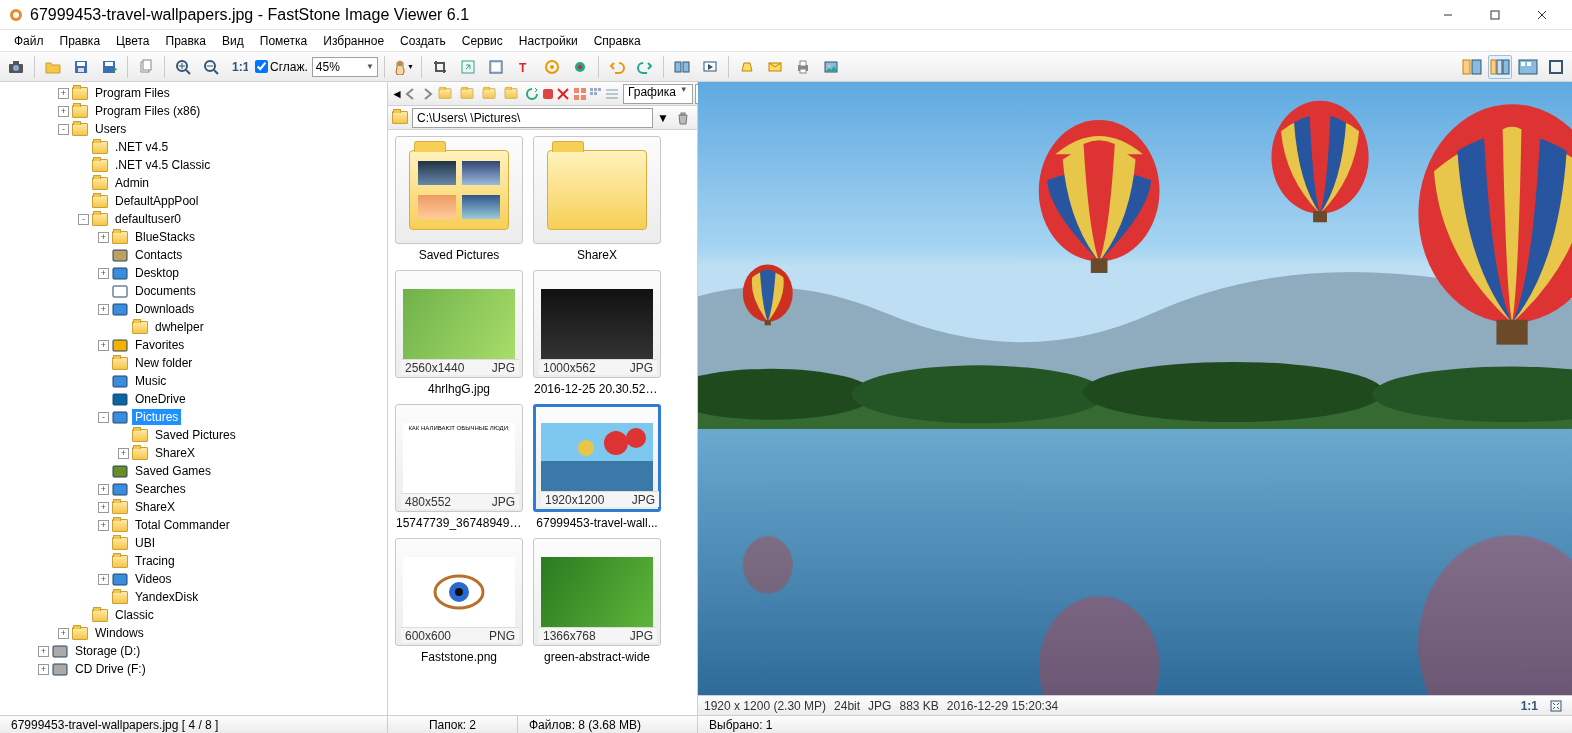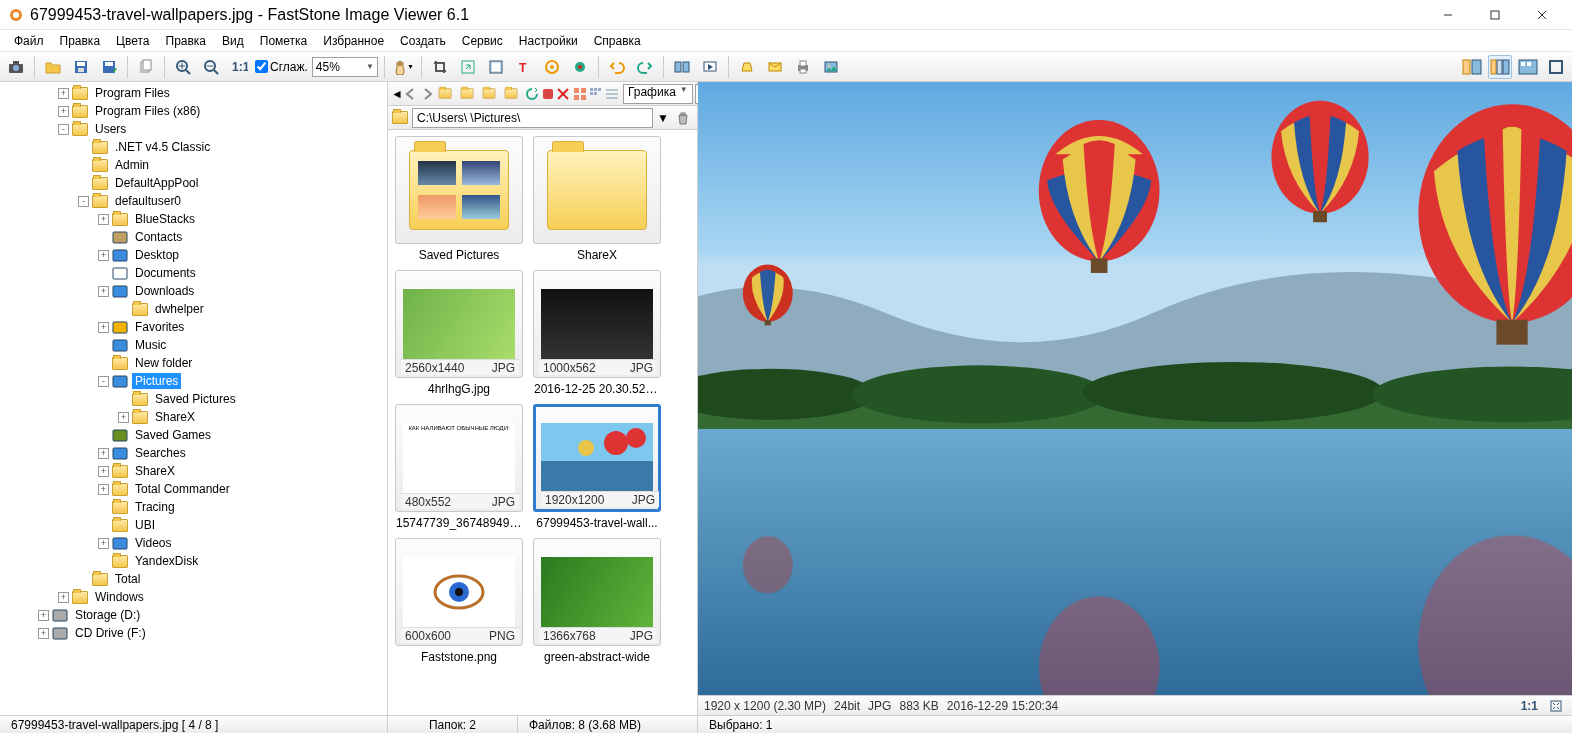--- a/index.html
+++ b/index.html
@@ -301,20 +301,25 @@
           <span class="label">Program Files (x86)</span>
         </div>
         <div class="node ind2">
           <span class="exp">-</span>
           <span class="folder-icon"></span>
           <span class="label">Users</span>
         </div>
         <div class="node ind3">
           <span class="noexp"></span>
           <span class="folder-icon"></span>
+          <span class="label">.NET v4.5</span>
+        </div>
+        <div class="node ind3">
+          <span class="noexp"></span>
+          <span class="folder-icon"></span>
           <span class="label">.NET v4.5 Classic</span>
         </div>
         <div class="node ind3">
           <span class="noexp"></span>
           <span class="folder-icon"></span>
           <span class="label">Admin</span>
         </div>
         <div class="node ind3">
           <span class="noexp"></span>
           <span class="folder-icon"></span>
@@ -365,29 +370,36 @@
         </div>
         <div class="node ind4">
           <span class="exp">+</span>
           <span class="spec-icon"><svg width="16" height="14">
               <rect x="1" y="2" width="14" height="11" rx="1" fill="#f5b301" stroke="#246"></rect>
             </svg></span>
           <span class="label">Favorites</span>
         </div>
         <div class="node ind4">
           <span class="noexp"></span>
+          <span class="folder-icon"></span>
+          <span class="label">New folder</span>
+        </div>
+        <div class="node ind4">
+          <span class="noexp"></span>
           <span class="spec-icon"><svg width="16" height="14">
               <rect x="1" y="2" width="14" height="11" rx="1" fill="#3a8dde" stroke="#246"></rect>
             </svg></span>
           <span class="label">Music</span>
         </div>
         <div class="node ind4">
           <span class="noexp"></span>
-          <span class="folder-icon"></span>
-          <span class="label">New folder</span>
+          <span class="spec-icon"><svg width="16" height="14">
+              <rect x="1" y="2" width="14" height="11" rx="1" fill="#0a64a4" stroke="#246"></rect>
+            </svg></span>
+          <span class="label">OneDrive</span>
         </div>
         <div class="node ind4 sel">
           <span class="exp">-</span>
           <span class="spec-icon"><svg width="16" height="14">
               <rect x="1" y="2" width="14" height="11" rx="1" fill="#3a8dde" stroke="#246"></rect>
             </svg></span>
           <span class="label">Pictures</span>
         </div>
         <div class="node ind5">
           <span class="noexp"></span>
@@ -419,43 +431,43 @@
           <span class="label">ShareX</span>
         </div>
         <div class="node ind4">
           <span class="exp">+</span>
           <span class="folder-icon"></span>
           <span class="label">Total Commander</span>
         </div>
         <div class="node ind4">
           <span class="noexp"></span>
           <span class="folder-icon"></span>
+          <span class="label">UBI</span>
+        </div>
+        <div class="node ind4">
+          <span class="noexp"></span>
+          <span class="folder-icon"></span>
           <span class="label">Tracing</span>
         </div>
         <div class="node ind4">
-          <span class="noexp"></span>
-          <span class="folder-icon"></span>
-          <span class="label">UBI</span>
-        </div>
-        <div class="node ind4">
           <span class="exp">+</span>
           <span class="spec-icon"><svg width="16" height="14">
               <rect x="1" y="2" width="14" height="11" rx="1" fill="#3a8dde" stroke="#246"></rect>
             </svg></span>
           <span class="label">Videos</span>
         </div>
         <div class="node ind4">
           <span class="noexp"></span>
           <span class="folder-icon"></span>
           <span class="label">YandexDisk</span>
         </div>
         <div class="node ind3">
           <span class="noexp"></span>
           <span class="folder-icon"></span>
-          <span class="label">Total</span>
+          <span class="label">Classic</span>
         </div>
         <div class="node ind2">
           <span class="exp">+</span>
           <span class="folder-icon"></span>
           <span class="label">Windows</span>
         </div>
         <div class="node ind1">
           <span class="exp">+</span>
           <span class="spec-icon"><svg width="16" height="14">
               <rect x="1" y="2" width="14" height="11" rx="1" fill="#aaa" stroke="#246"></rect>

